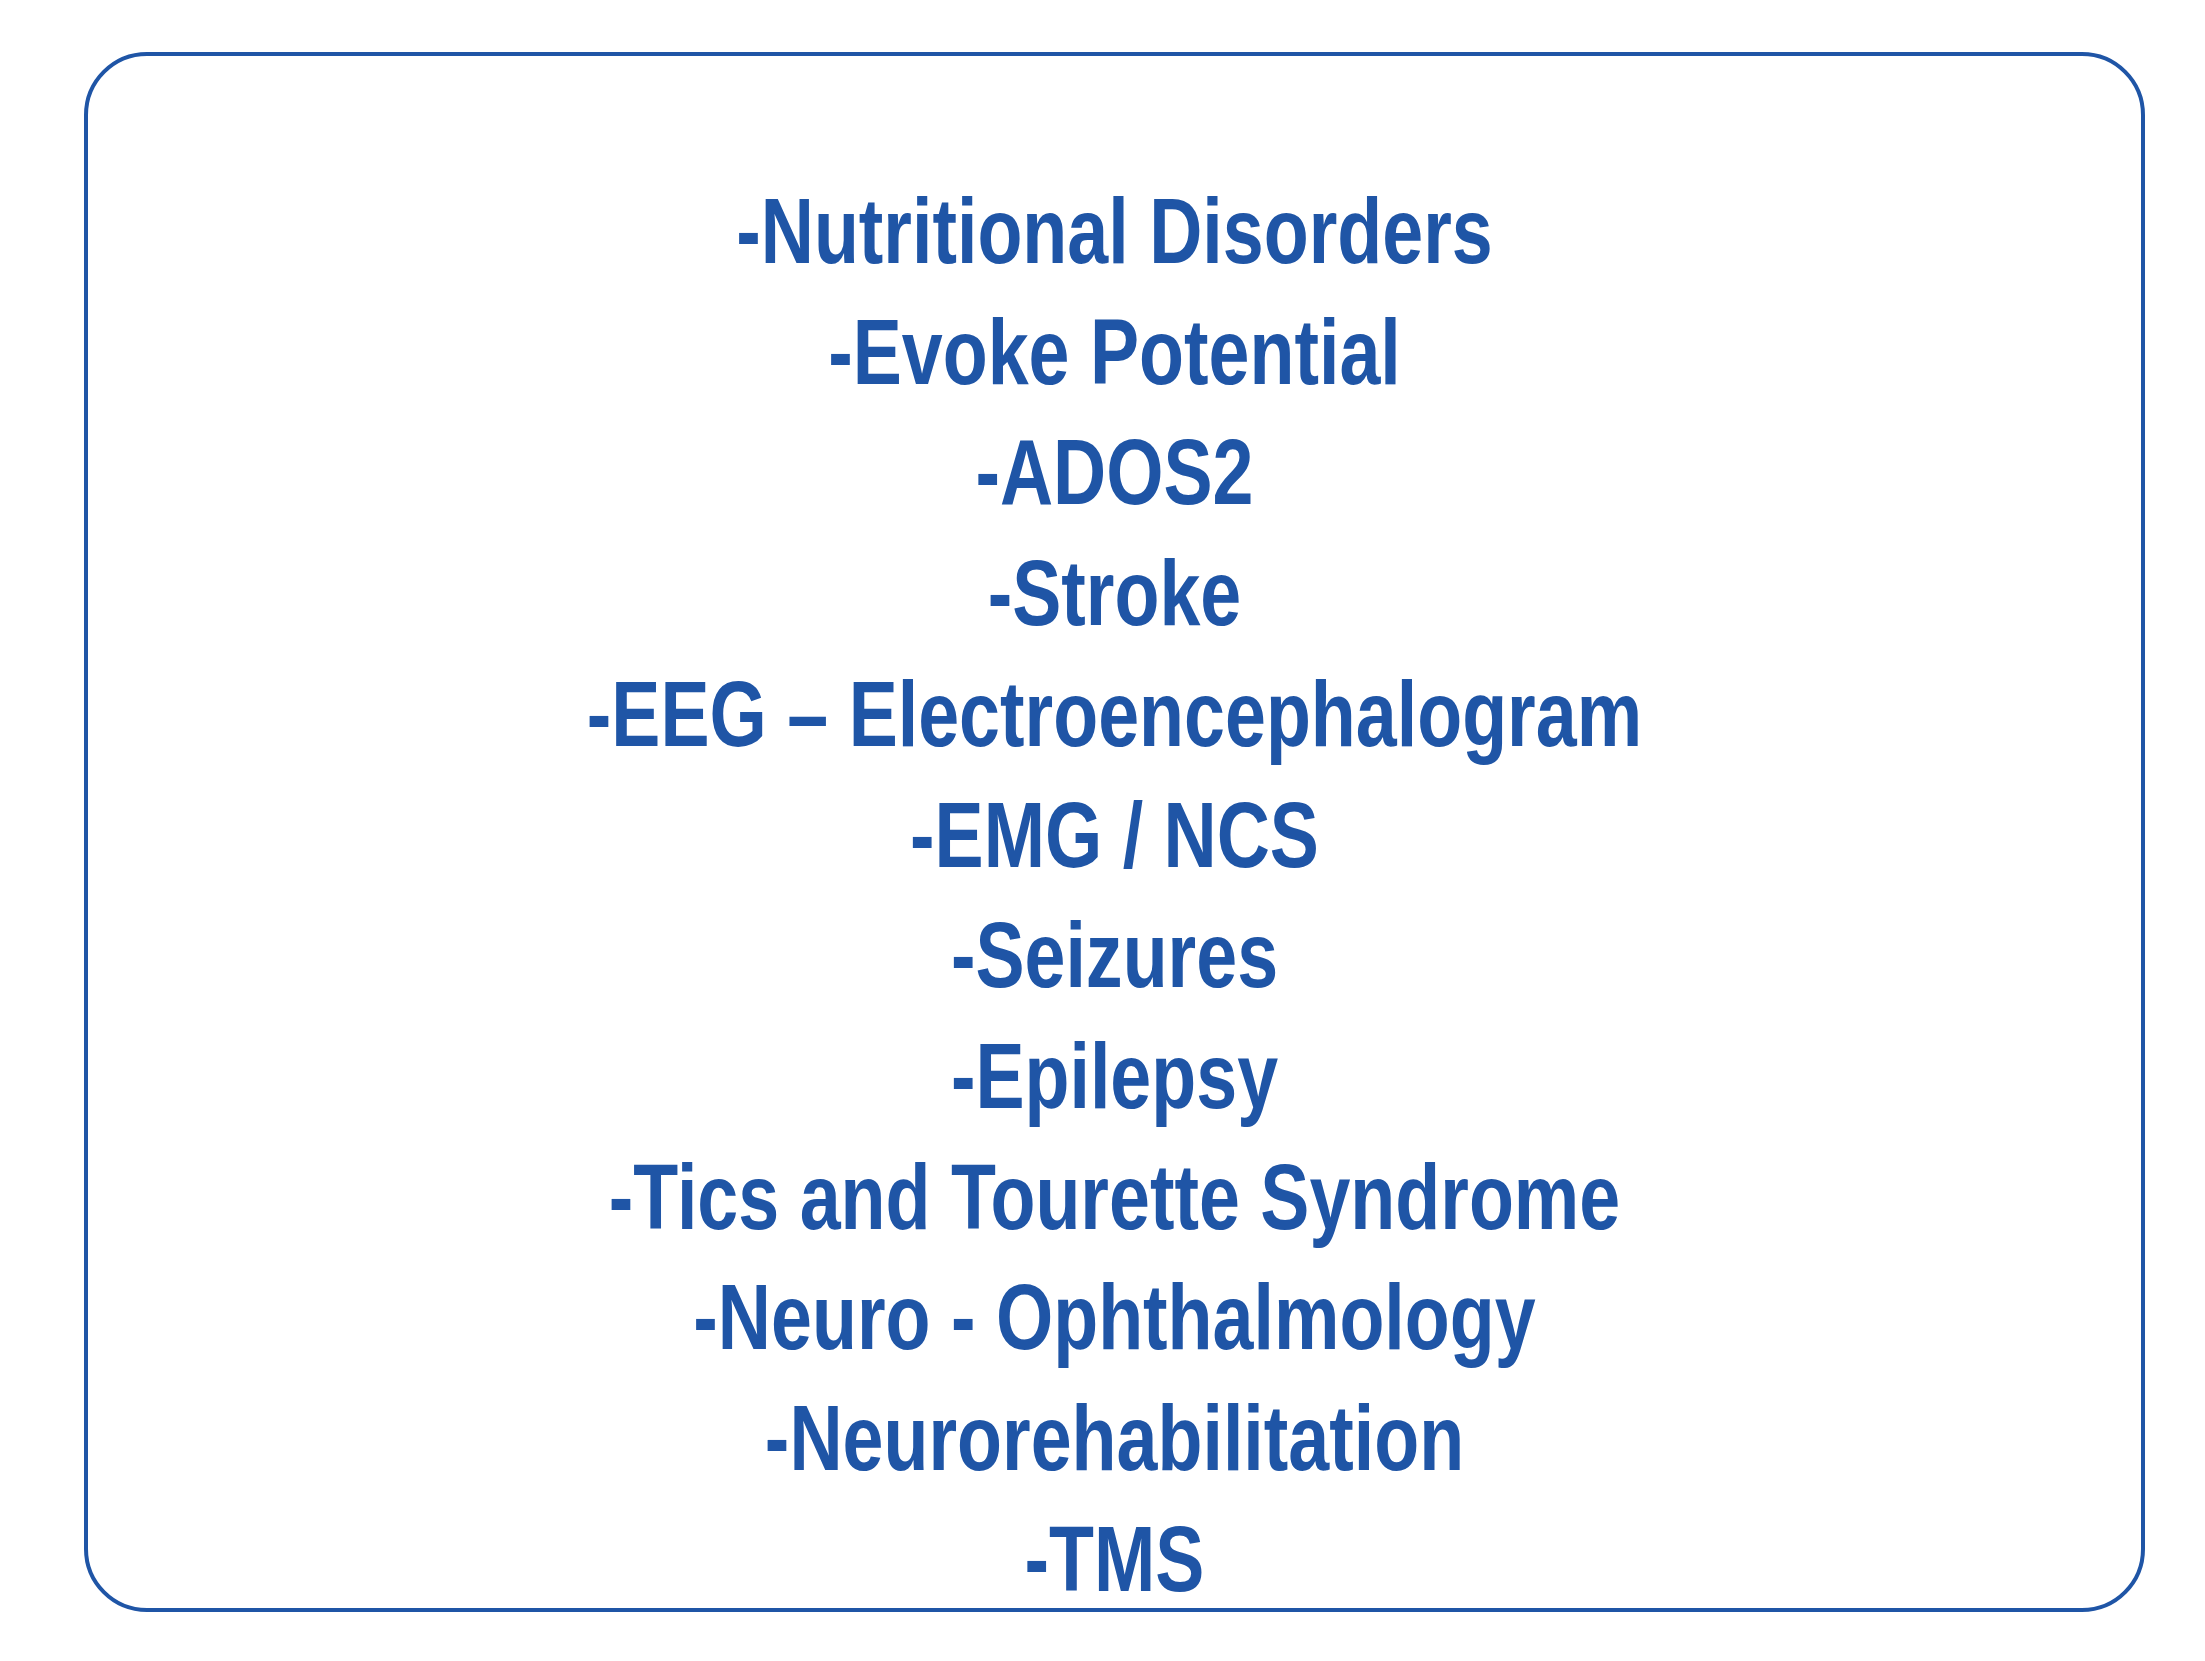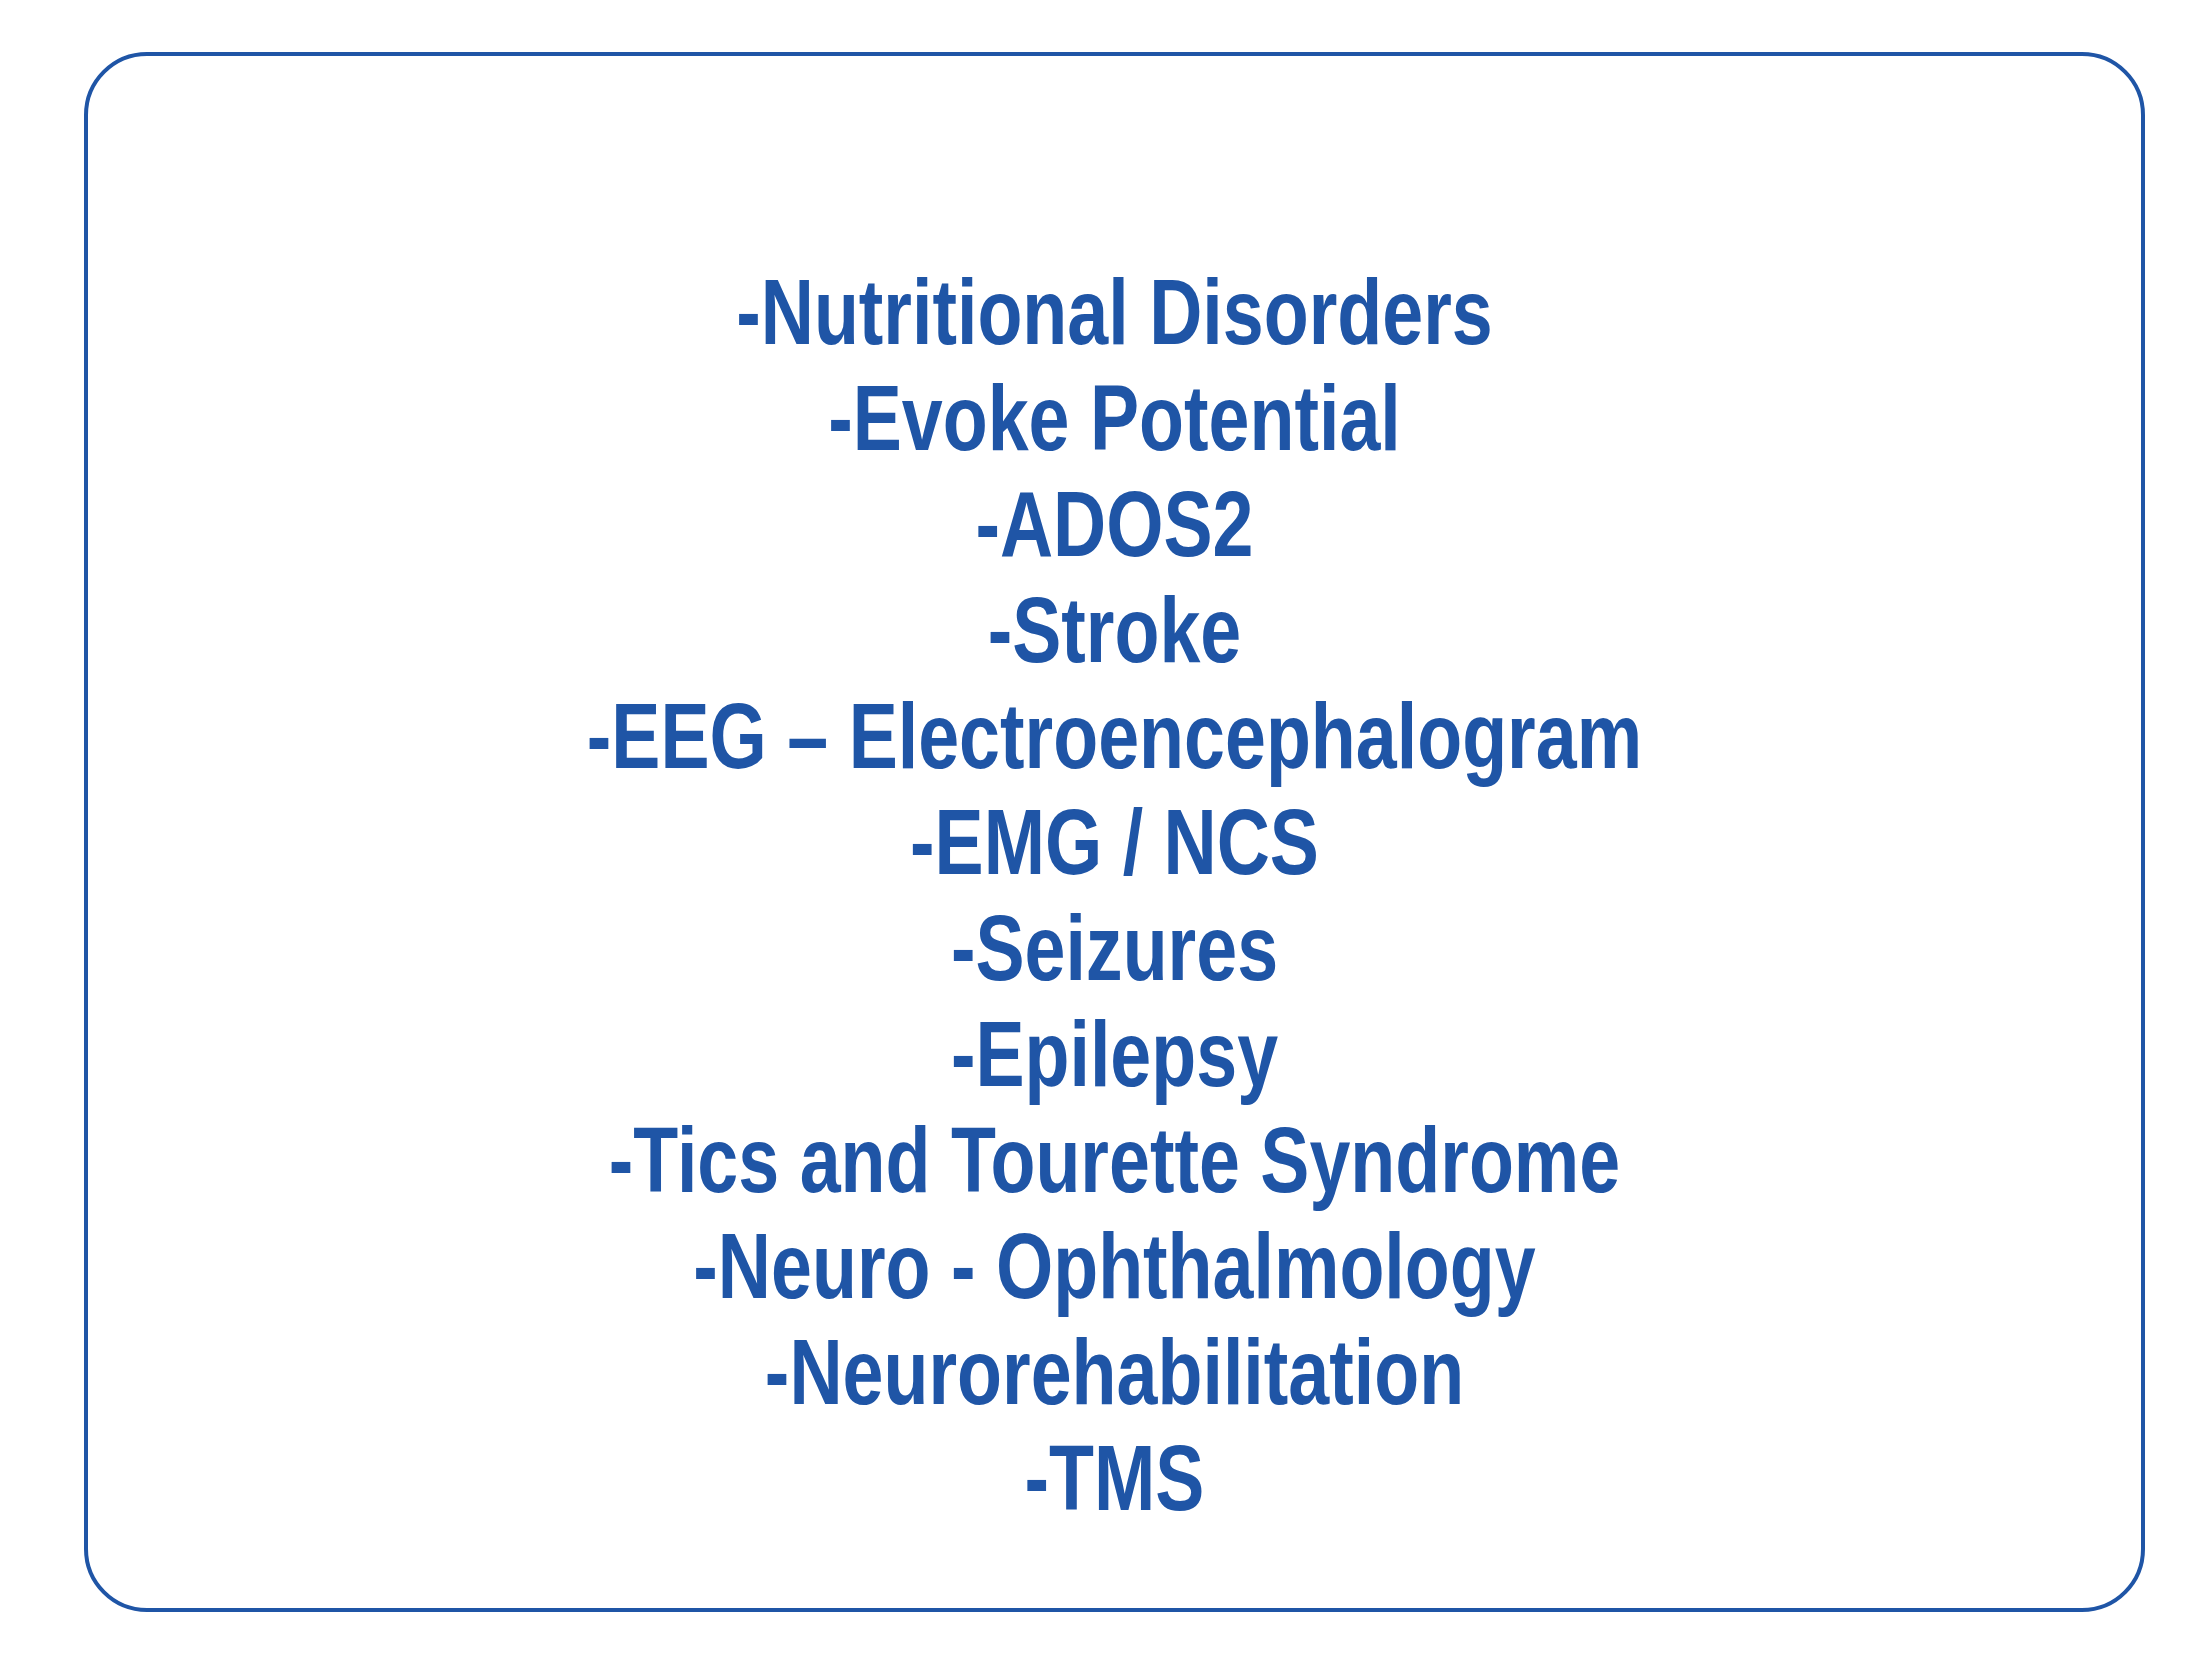--- a/index.html
+++ b/index.html
@@ -35,21 +35,21 @@
   #text-block {
     position: absolute;
     left: 84px;
     top: 52px;
     width: 2061px;
     height: 1560px;
     box-sizing: border-box;
     display: flex;
     flex-direction: column;
     align-items: center;
-    justify-content: center;
+    justify-content: space-between;
     padding-top: 126px;
   }
 
   .line {
     display: block;
     width: 100%;
     text-align: center;
     color: #1F55A6;
     font-family: "Liberation Sans Narrow", "Liberation Sans", "DejaVu Sans Condensed", "DejaVu Sans", sans-serif;
     font-weight: 700;

